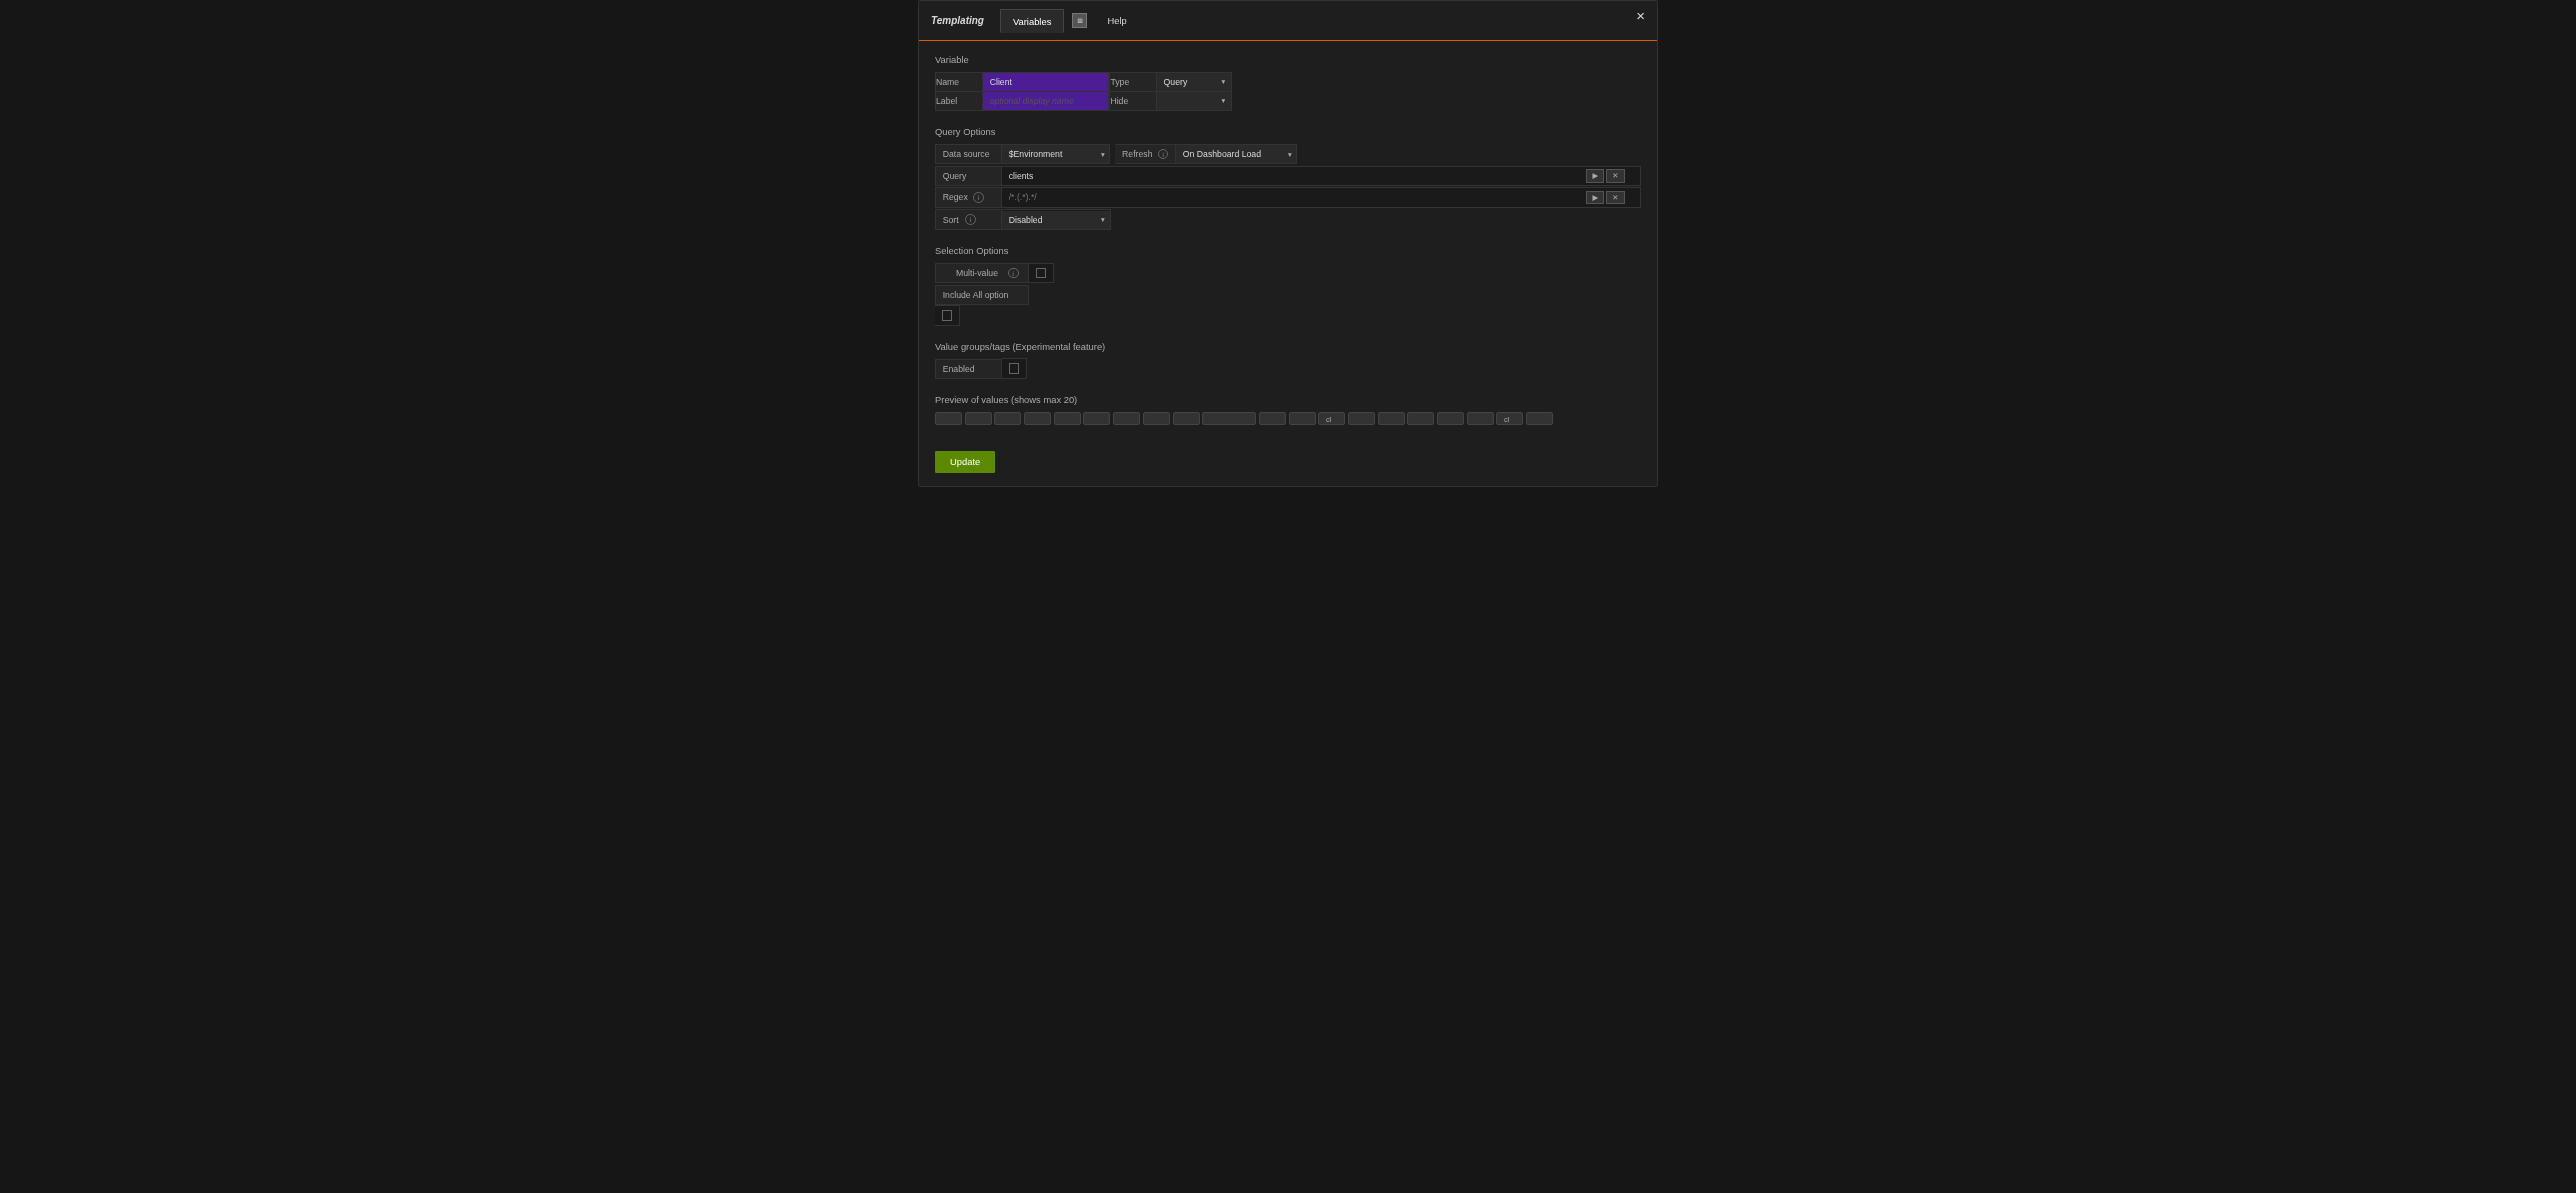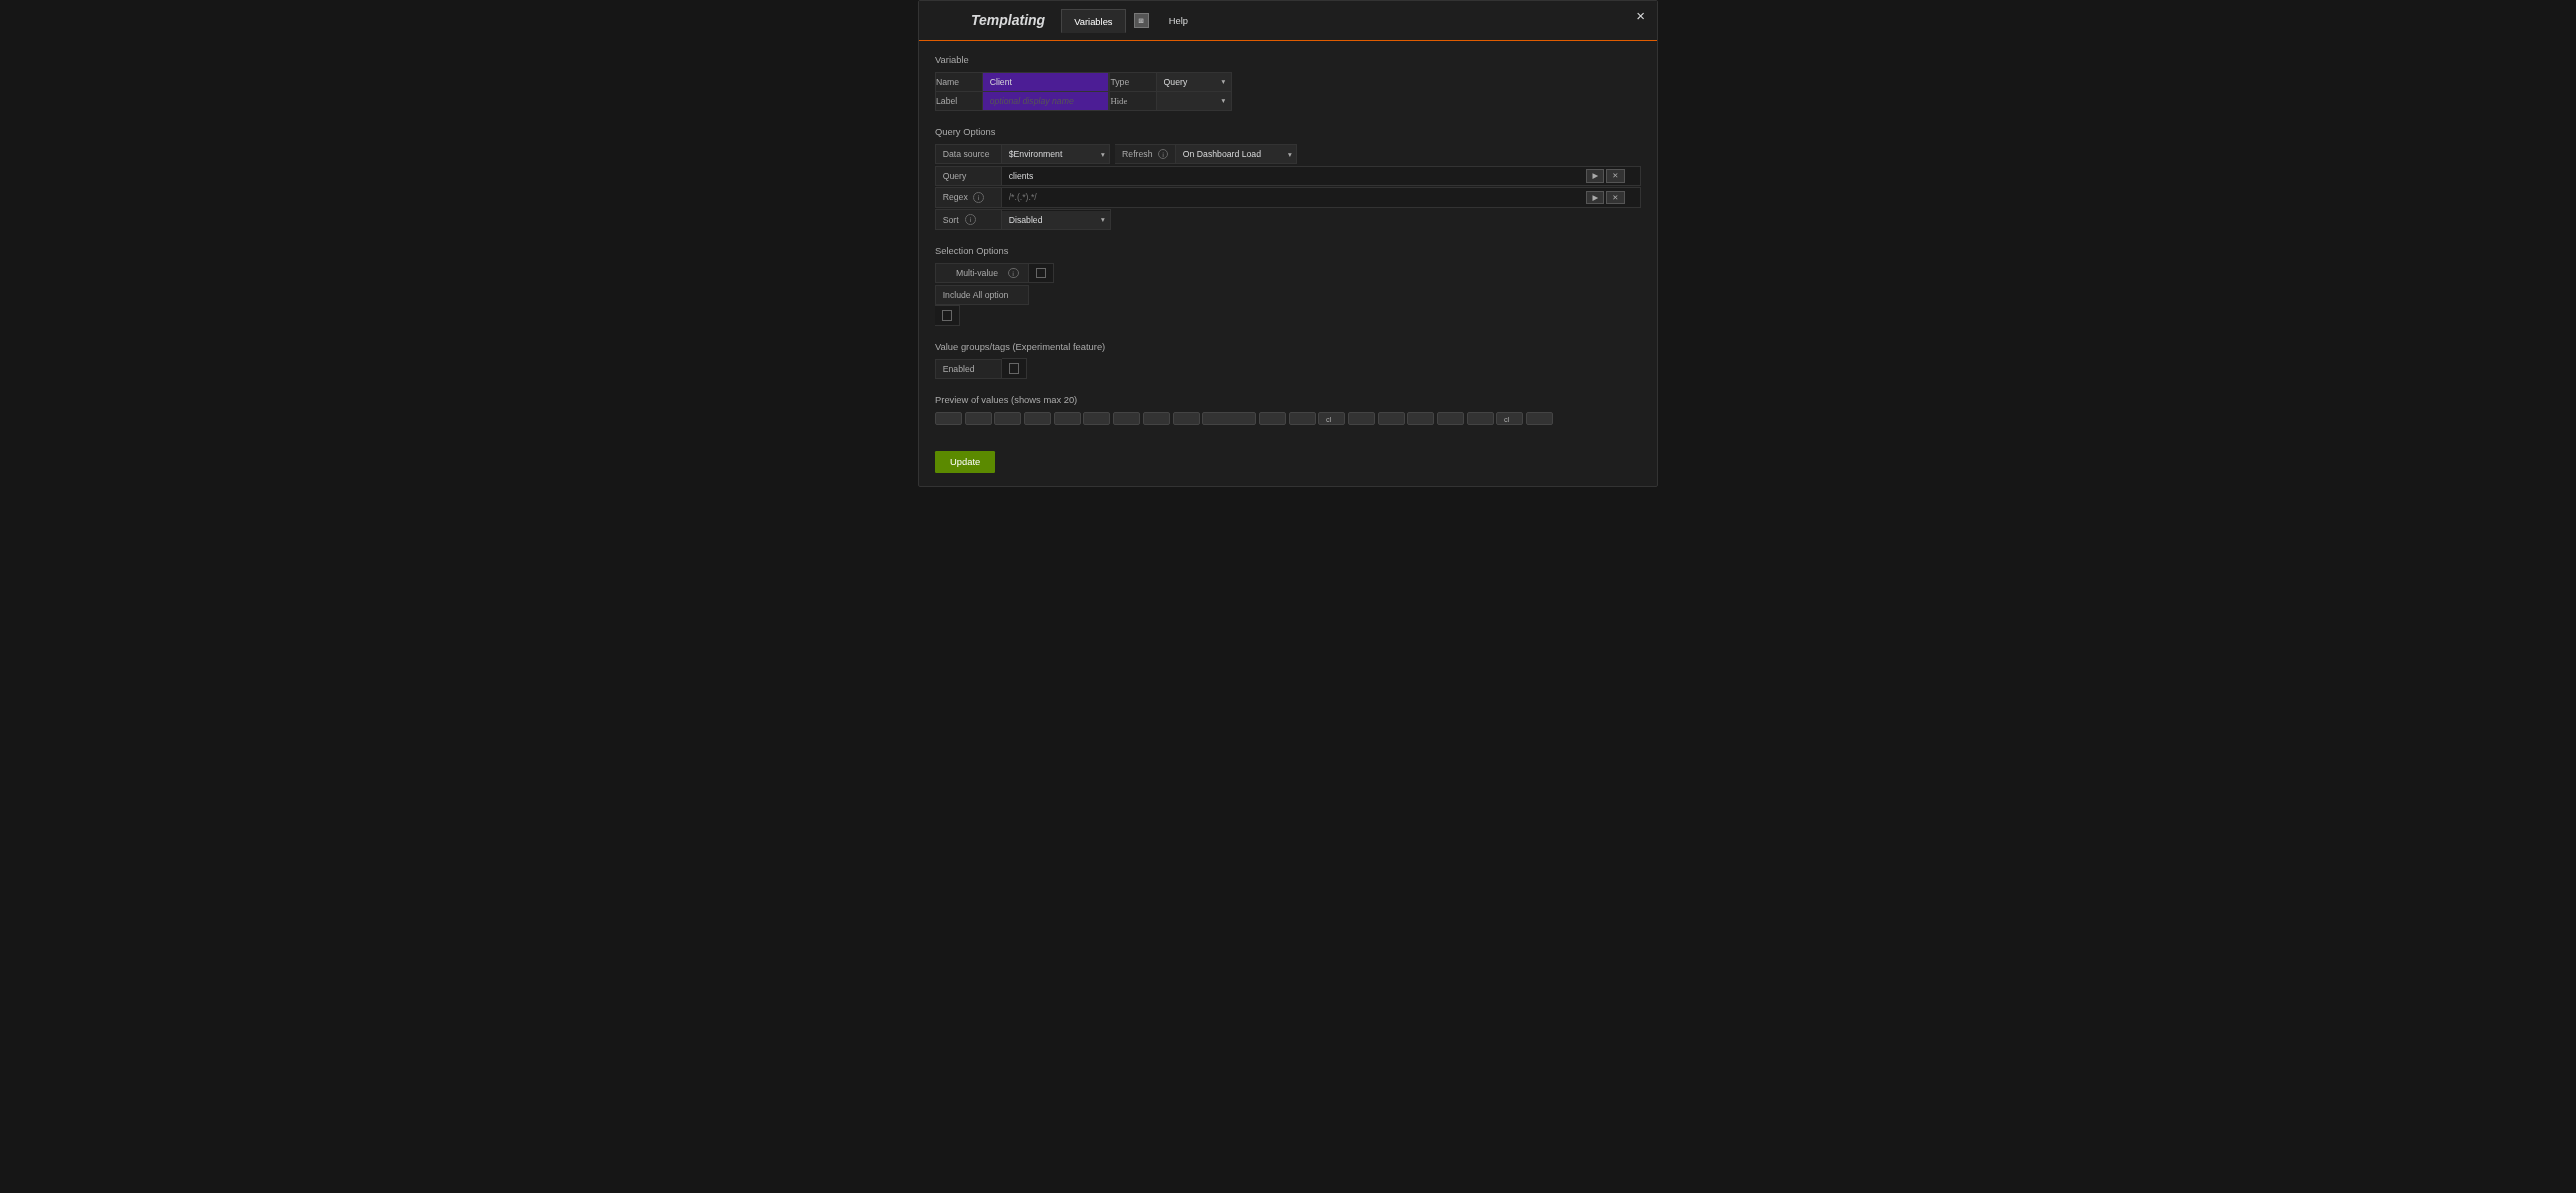--- a/index.html
+++ b/index.html
@@ -24,26 +24,25 @@
 
     .modal-header {
       display: flex;
       align-items: center;
       padding: 8px 12px;
       border-bottom: 1.3px solid #e05c00;
       background: #1e1e1e;
     }
 
     .modal-title {
-      font-size: 14px;
+      font-size: 10px;
       font-style: italic;
       font-weight: bold;
       color: #d8d9da;
       margin-right: 16px;
-      margin-left: 40px;
     }
 
     .tab-bar {
       display: flex;
       align-items: center;
       gap: 0;
     }
 
     .tab {
       padding: 5.4px 12px;
@@ -370,21 +369,21 @@
                 <option>Ad hoc filters</option>
               </select>
             </div>
           </td>
         </tr>
         <tr>
           <td class="vtd-label">Label</td>
           <td class="vtd-input">
             <input type="text" placeholder="optional display name" style="">
           </td>
-          <td class="vtd-label" style="border-left: 2.7px solid #333; font-family: Liberation Serif, serif;">Hide</td>
+          <td class="vtd-label" style="border-left: 2.7px solid #333;">Hide</td>
           <td class="vtd-select">
             <div class="select-wrapper">
               <select>
                 <option value=""></option>
                 <option value="label">Label</option>
                 <option value="variable">Variable</option>
               </select>
             </div>
           </td>
         </tr>

